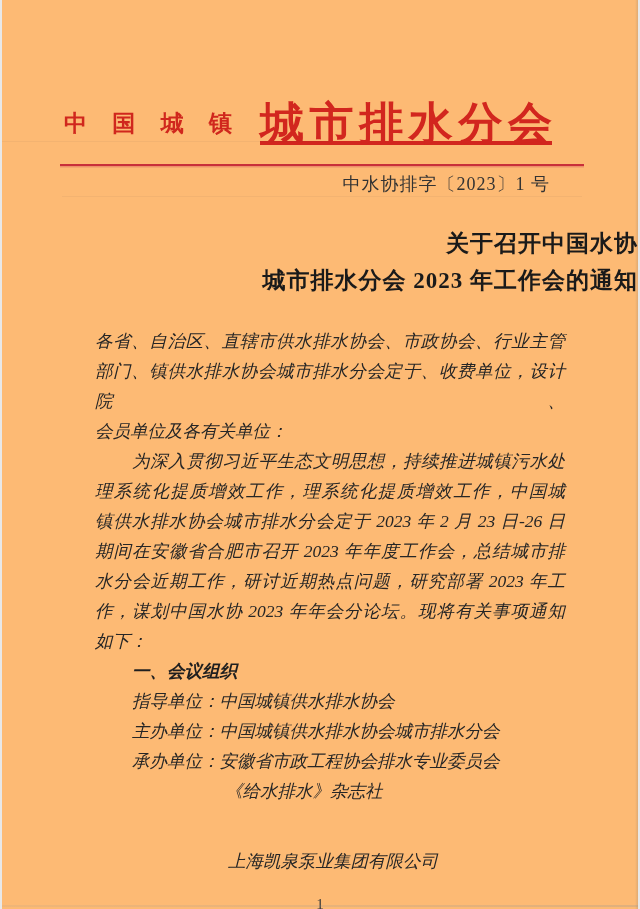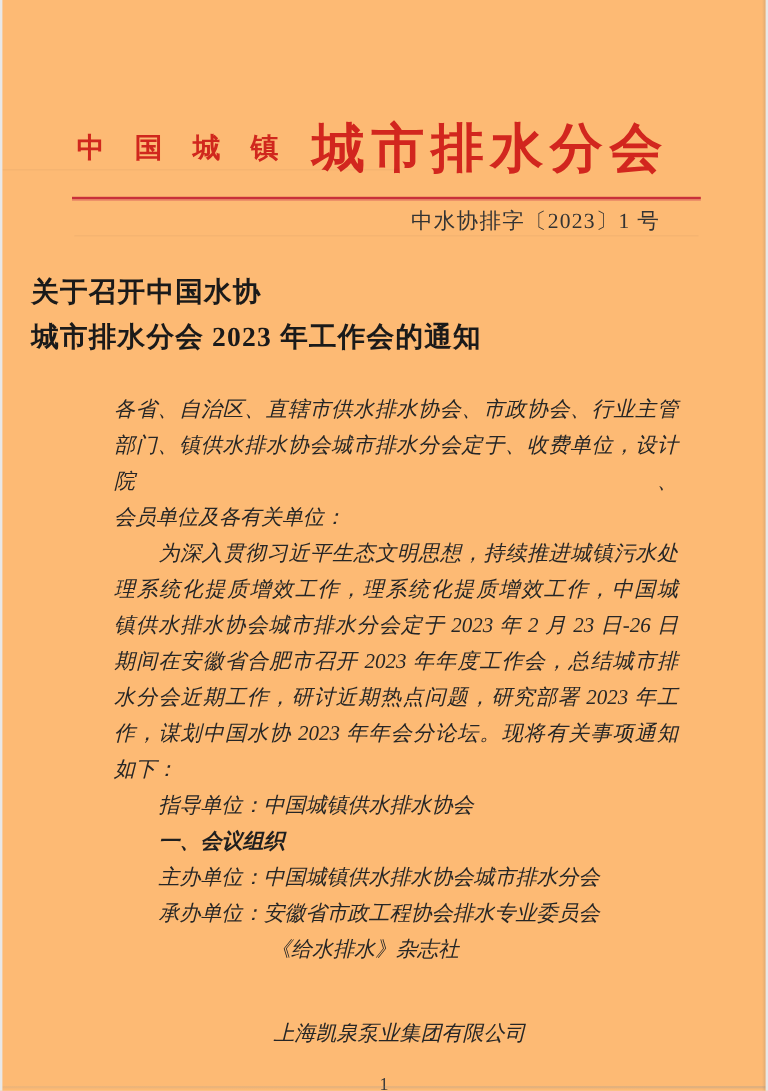--- a/index.html
+++ b/index.html
@@ -36,38 +36,38 @@
   .org-block { width:168px; }
   .org-line {
     font-size:23px; line-height:26px; font-weight:700;
     color:#d0271d;
     text-align:justify; text-align-last:justify;
   }
   .branch-name {
     width:292px; margin-left:28px;
     font-size:44px; line-height:48px; font-weight:700;
     color:#d2261e;
-    text-align:justify; text-align-last:justify;
+    text-align:justify; text-align-last:justify;text-decoration:underline;
   }
   .red-rule {
     margin:16px 0 0 58px; width:524px; height:2px;
     background:#c8303a;
     box-shadow:0 1.5px 0 rgba(205,70,85,0.35);
   }
   .doc-number {
     margin-top:7px; padding-right:88px;
     text-align:right;
     font-size:18px; line-height:22px; color:#333;
     letter-spacing:1px;
   }
 
   
   .notice-title {
     margin:30px 0 13px 0; padding-left:24px;
-    text-align:left;
+    text-align:right;
     font-size:23px; line-height:37px; font-weight:700;
     color:#1a1a1a; letter-spacing:1px;
   }
 
   
   .doc-body {
     margin:27px 73px 0 93px;
     font-size:17.5px; line-height:30px;
     color:#262626;
   }
@@ -115,22 +115,22 @@
     <div class="line fill">各省、自治区、直辖市供水排水协会、市政协会、行业主管</div>
     <div class="line fill">部门、镇供水排水协会城市排水分会定于、收费单位，设计院、</div>
     <div class="line">会员单位及各有关单位：</div>
     <div class="line fill indent">为深入贯彻习近平生态文明思想，持续推进城镇污水处</div>
     <div class="line fill">理系统化提质增效工作，理系统化提质增效工作，中国城</div>
     <div class="line fill">镇供水排水协会城市排水分会定于 2023 年 2 月 23 日-26 日</div>
     <div class="line fill">期间在安徽省合肥市召开 2023 年年度工作会，总结城市排</div>
     <div class="line fill">水分会近期工作，研讨近期热点问题，研究部署 2023 年工</div>
     <div class="line fill">作，谋划中国水协 2023 年年会分论坛。现将有关事项通知</div>
     <div class="line">如下：</div>
+    <div class="line indent heading">一、会议组织</div>
     <div class="line indent">指导单位：中国城镇供水排水协会</div>
-    <div class="line indent heading">一、会议组织</div>
     <div class="line indent">主办单位：中国城镇供水排水协会城市排水分会</div>
     <div class="line indent">承办单位：安徽省市政工程协会排水专业委员会</div>
     <div class="line offset-a">《给水排水》杂志社</div>
     <div class="line offset-b">上海凯泉泵业集团有限公司</div>
   </main>
 
   <footer class="page-number">1</footer>
 
   <div class="edge-right"></div>
   <div class="edge-bottom"></div>

